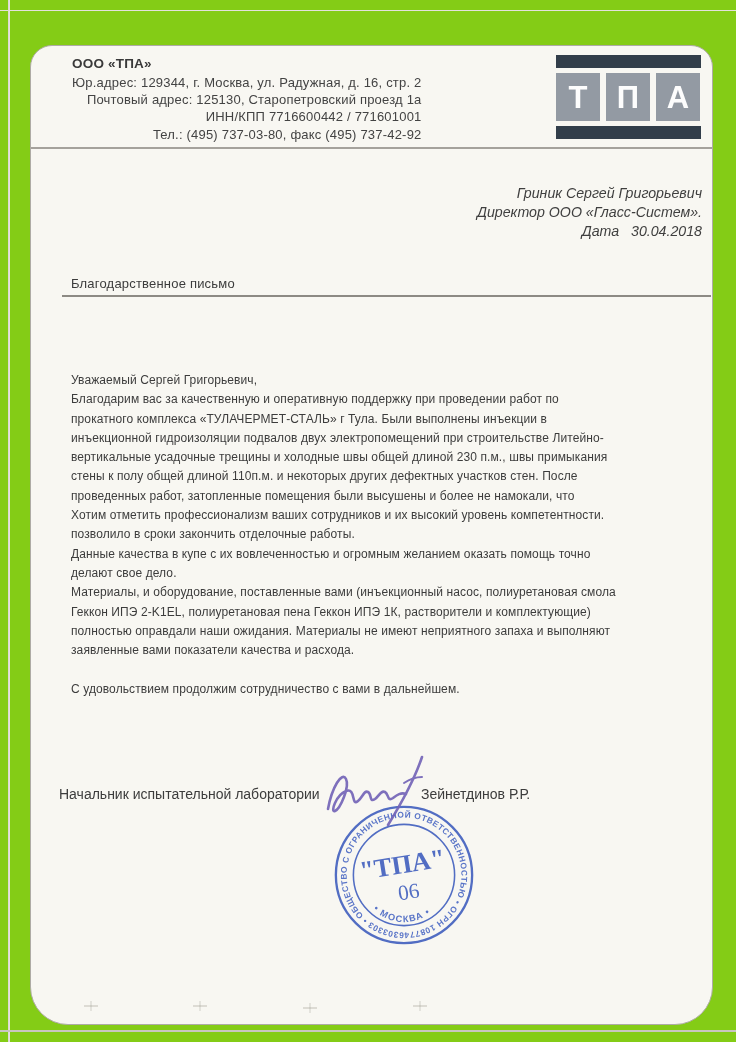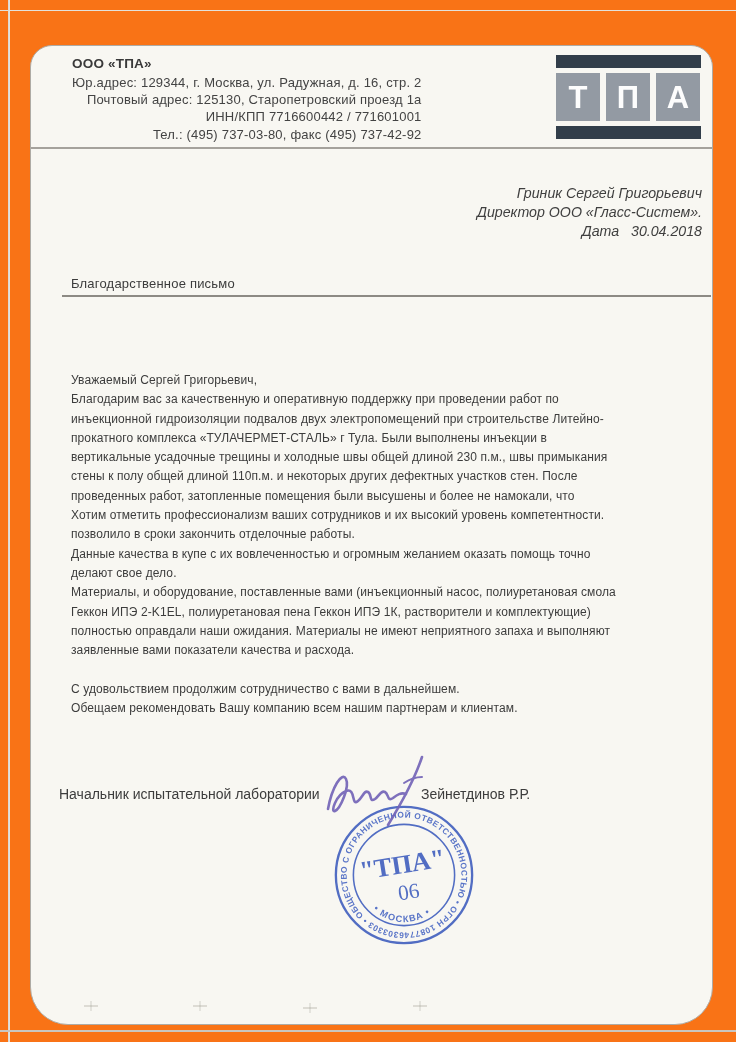--- a/index.html
+++ b/index.html
@@ -4,21 +4,21 @@
 <style>
   * { margin: 0; padding: 0; box-sizing: border-box; }
   html, body { background: #eceae5; }
   body { font-family: "Liberation Sans", sans-serif; }
 
   .scan {
     position: relative;
     width: 736px;
     height: 1042px;
     margin: 0 auto;
-    background: #f97316;
+    background: #84cc16;
     overflow: hidden;
     color: #3d3d3d;
   }
 
   
   .page-left-edge {
     position: absolute; left: 8px; top: 0; width: 2px; height: 1042px;
     background: linear-gradient(to right, #d9d6d0, #e8e6e0);
   }
   .page-bottom-edge {
@@ -143,36 +143,35 @@
     <div>Директор ООО «Гласс-Систем».</div>
     <div>Дата&nbsp;&nbsp;&nbsp;30.04.2018</div>
   </div>
 
   <div class="letter-title">Благодарственное письмо</div>
   <div class="title-underline"></div>
 
   <div class="body-text">
     <div class="bline">Уважаемый Сергей Григорьевич,</div>
     <div class="bline">Благодарим вас за качественную и оперативную поддержку при проведении работ по</div>
+    <div class="bline">прокатного комплекса «ТУЛАЧЕРМЕТ-СТАЛЬ» г Тула. Были выполнены инъекции в</div>
     <div class="bline">инъекционной гидроизоляции подвалов двух электропомещений при строительстве Литейно-</div>
-    <div class="bline">прокатного комплекса «ТУЛАЧЕРМЕТ-СТАЛЬ» г Тула. Были выполнены инъекции в</div>
     <div class="bline">вертикальные усадочные трещины и холодные швы общей длиной 230 п.м., швы примыкания</div>
     <div class="bline">стены к полу общей длиной 110п.м. и некоторых других дефектных участков стен. После</div>
     <div class="bline">проведенных работ, затопленные помещения были высушены и более не намокали, что</div>
     <div class="bline">Хотим отметить профессионализм ваших сотрудников и их высокий уровень компетентности.</div>
     <div class="bline">позволило в сроки закончить отделочные работы.</div>
     <div class="bline">Данные качества в купе с их вовлеченностью и огромным желанием оказать помощь точно</div>
     <div class="bline">делают свое дело.</div>
     <div class="bline">Материалы, и оборудование, поставленные вами (инъекционный насос, полиуретановая смола</div>
     <div class="bline">Геккон ИПЭ 2-K1EL, полиуретановая пена Геккон ИПЭ 1К, растворители и комплектующие)</div>
     <div class="bline">полностью оправдали наши ожидания. Материалы не имеют неприятного запаха и выполняют</div>
     <div class="bline">заявленные вами показатели качества и расхода.</div>
     <div class="bline"></div>
     <div class="bline">С удовольствием продолжим сотрудничество с вами в дальнейшем.</div>
-    <div class="bline">Обещаем рекомендовать Вашу компанию всем нашим партнерам и клиентам.</div>
   </div>
 
   <div class="sig-label">Начальник испытательной лаборатории</div>
   <div class="sig-name">Зейнетдинов Р.Р.</div>
 
   <svg class="stamp-svg" viewBox="0 0 150 150">
     <g opacity="0.88">
       <circle cx="75" cy="75" r="70" fill="none" stroke="#3c5bbd" stroke-width="2.4"></circle>
       <circle cx="75" cy="75" r="52" fill="none" stroke="#3c5bbd" stroke-width="1.6"></circle>
       <defs>

